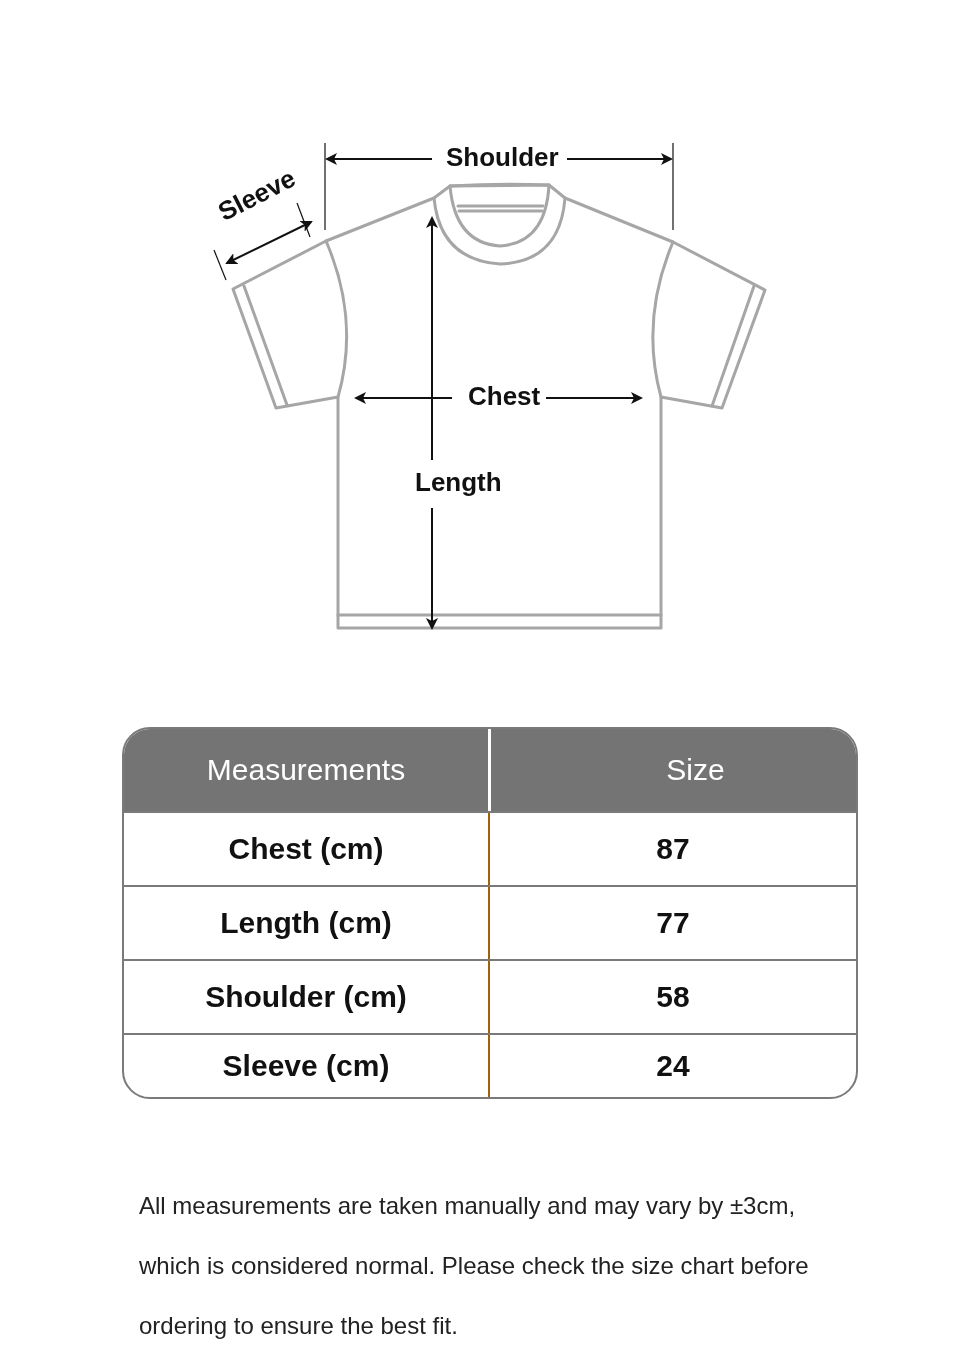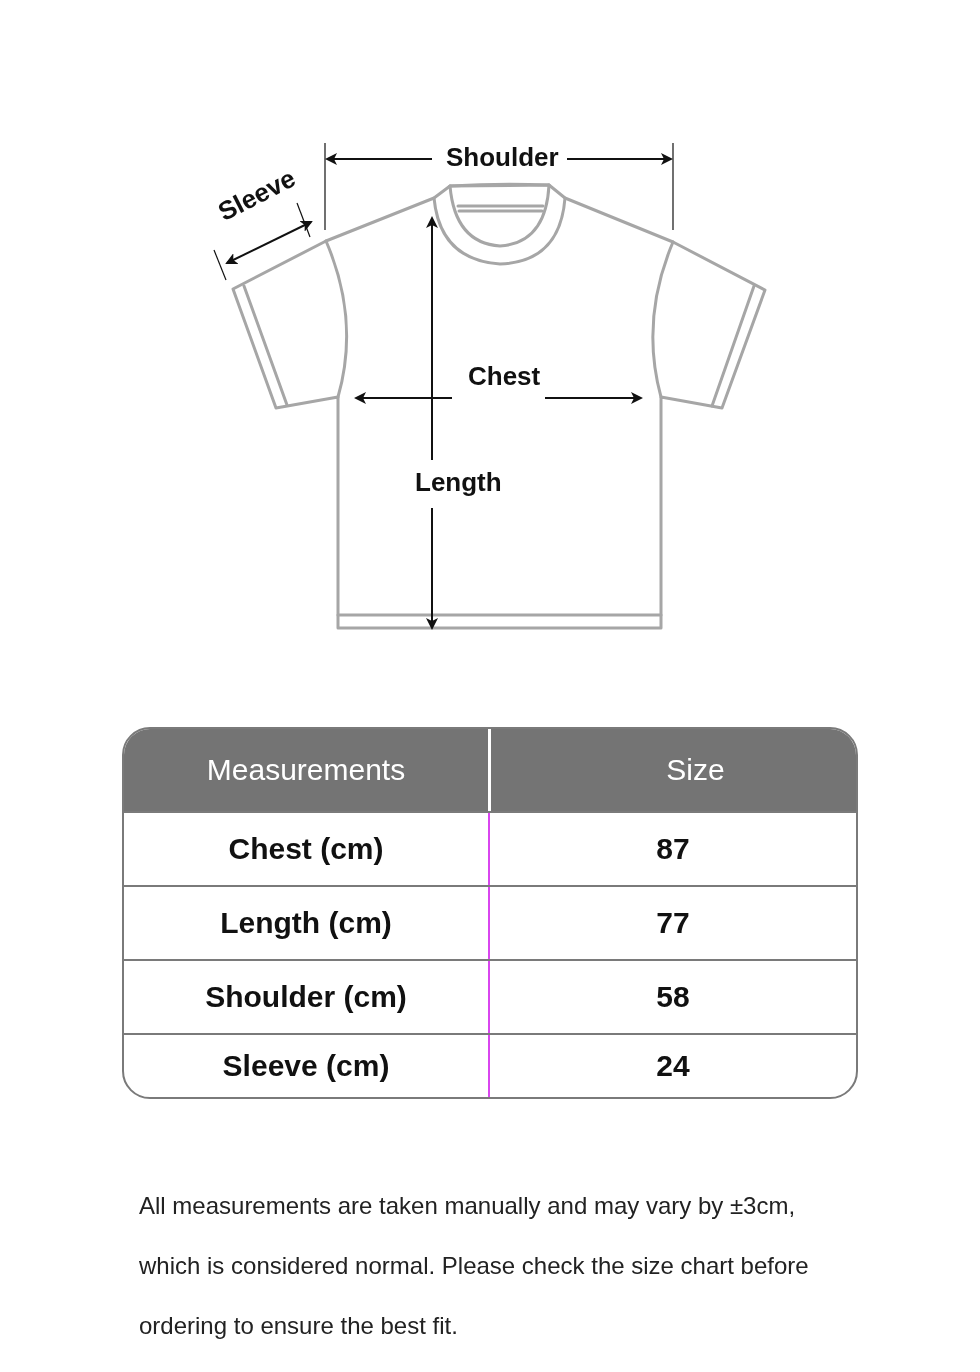--- a/index.html
+++ b/index.html
@@ -31,21 +31,21 @@
       position: absolute;
       font-family: "Liberation Sans", "DejaVu Sans", sans-serif;
       font-size: 26px;
       font-weight: 600;
       color: #111;
       background: #fff;
       white-space: nowrap;
       line-height: 1;
     }
     .lbl-shoulder { left: 440px; top: 144px; padding: 0 6px; }
-    .lbl-chest { left: 462px; top: 363px; padding: 0 6px; }
+    .lbl-chest { left: 462px; top: 383px; padding: 0 6px; }
     .lbl-length { left: 388px; top: 465px; padding: 4px 2px; margin-left: 25px; }
     .lbl-sleeve {
       left: 214px; top: 202px;
       transform: rotate(-27deg);
       transform-origin: left top;
       background: transparent;
     }
 
     .size-table {
       position: absolute;
@@ -72,21 +72,21 @@
     .cell {
       flex: 0 0 auto;
       display: flex;
       align-items: center;
       justify-content: center;
       font-family: "Liberation Sans", "DejaVu Sans", sans-serif;
       font-size: 30px;
       font-weight: 600;
       color: #111;
     }
-    .cell.c1 { width: 364px; border-right: 2px solid #d946ef; }
+    .cell.c1 { width: 364px; border-right: 2px solid #a16207; }
     .cell.c2 { flex: 1 1 auto; }
     .header .cell { color: #ffffff; font-weight: 500; }
     .header .cell.c1 { border-right: 3px solid #ffffff; }
     .row.last { height: 64px; }
 
     .footnote {
       position: absolute;
       left: 124px;
       top: 1168px;
       width: 740px;

